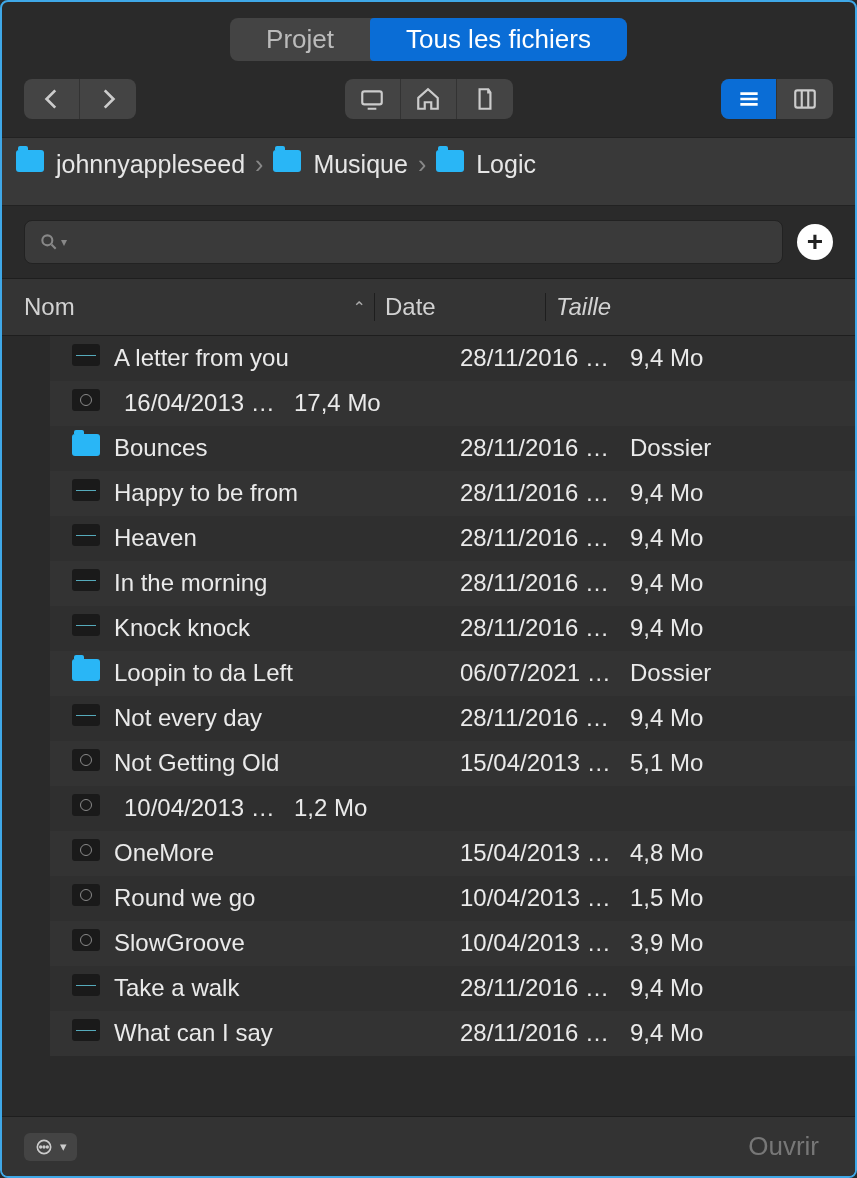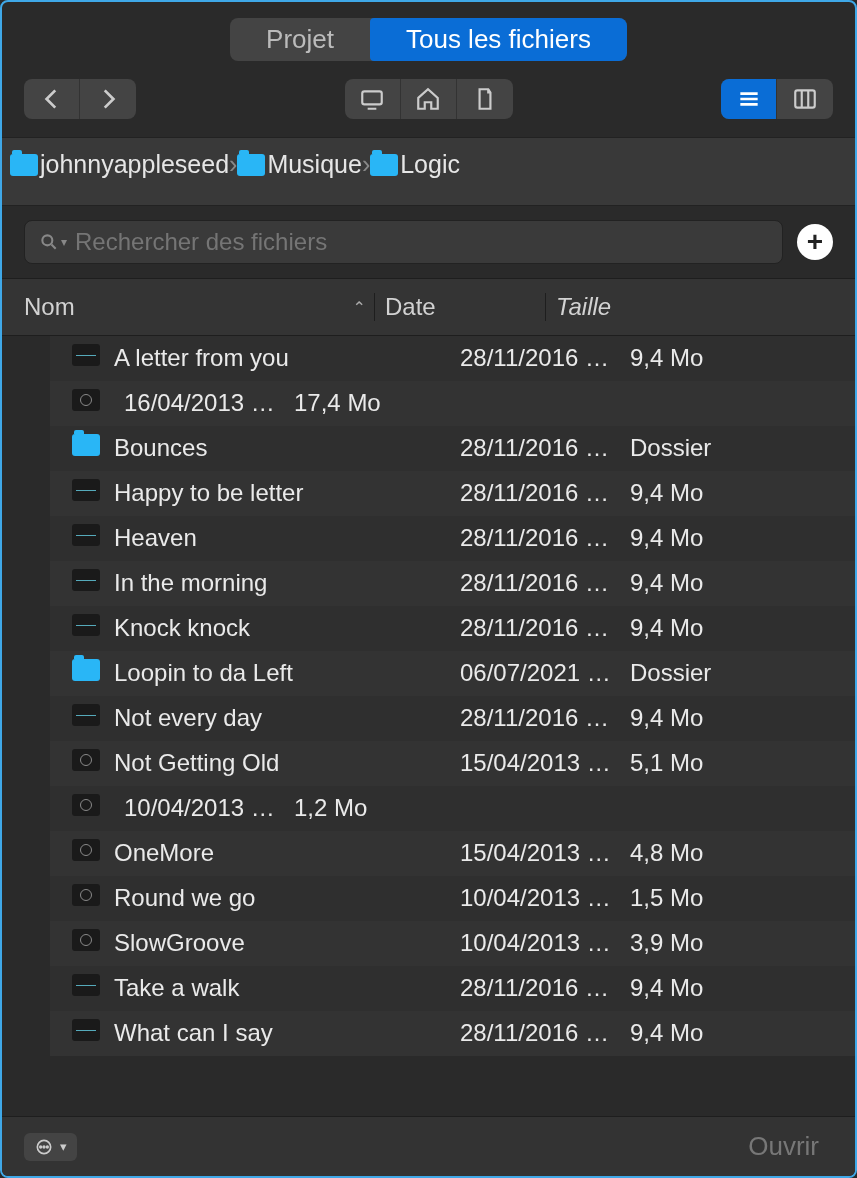--- a/index.html
+++ b/index.html
@@ -65,22 +65,23 @@
     cursor: pointer;
     border-right: 1px solid #333;
   }
   .tbtn:last-child { border-right: none; }
   .tbtn.active { background: #0a6dd6; color: #fff; }
   .tbtn svg { width: 26px; height: 26px; fill: currentColor; stroke: currentColor; }
 
   
   .breadcrumb {
     display: flex;
-    align-items: center;
-    padding: 12px 8px 26px;
+    align-items: flex-start;
+    gap: 10px;
+    padding: 12px 14px 26px;
     font-size: 25px;
     background: #393939;
     border-top: 1px solid #222;
     border-bottom: 1px solid #222;
   }
   .folder-ic {
     width: 28px; height: 22px;
     background: #29b6f6;
     border-radius: 3px;
     position: relative;
@@ -317,21 +318,20 @@
 
 <div class="searchrow">
   <div class="searchbox">
     <span class="sicon">
       <svg width="20" height="20" viewBox="0 0 24 24" fill="none" stroke="#888" stroke-width="2.5">
           <circle cx="10" cy="10" r="6"></circle>
           <path d="M15 15l5 5"></path>
         </svg>
       <span style="font-size:12px;margin-left:2px;">▾</span>
     </span>
-    <input placeholder="Rechercher des fichiers" style="">
   </div>
   <div class="plusbtn">+</div>
 </div>
 
 <div class="thead">
   <div class="col-name">
     <span>Nom</span>
     <span class="sort-caret">⌃</span>
   </div>
   <div class="divider"></div>
@@ -353,21 +353,21 @@
       <span class="rsize">17,4 Mo</span>
     </div>
     <div class="row">
       <span class="ic ic-folder"></span>
       <span class="rname">Bounces</span>
       <span class="rdate">28/11/2016 …</span>
       <span class="rsize">Dossier</span>
     </div>
     <div class="row">
       <span class="ic ic-audio"></span>
-      <span class="rname">Happy to be letter</span>
+      <span class="rname">Happy to be from</span>
       <span class="rdate">28/11/2016 …</span>
       <span class="rsize">9,4 Mo</span>
     </div>
     <div class="row">
       <span class="ic ic-audio"></span>
       <span class="rname">Heaven</span>
       <span class="rdate">28/11/2016 …</span>
       <span class="rsize">9,4 Mo</span>
     </div>
     <div class="row">

